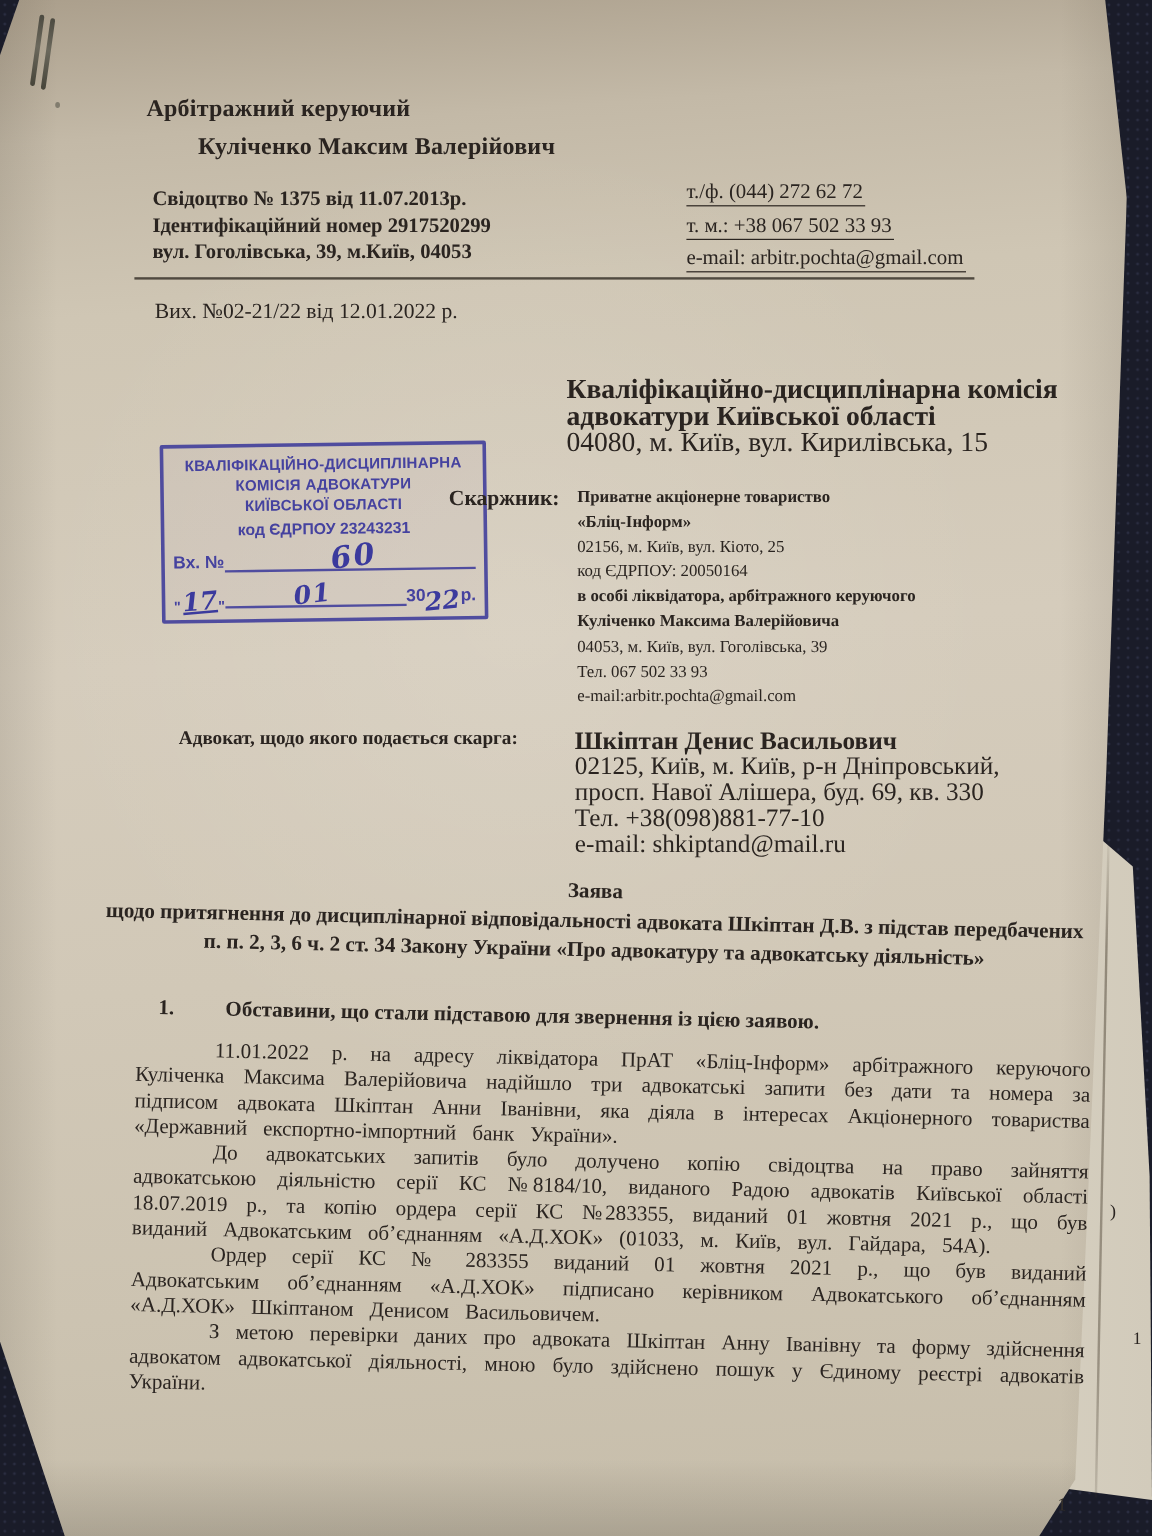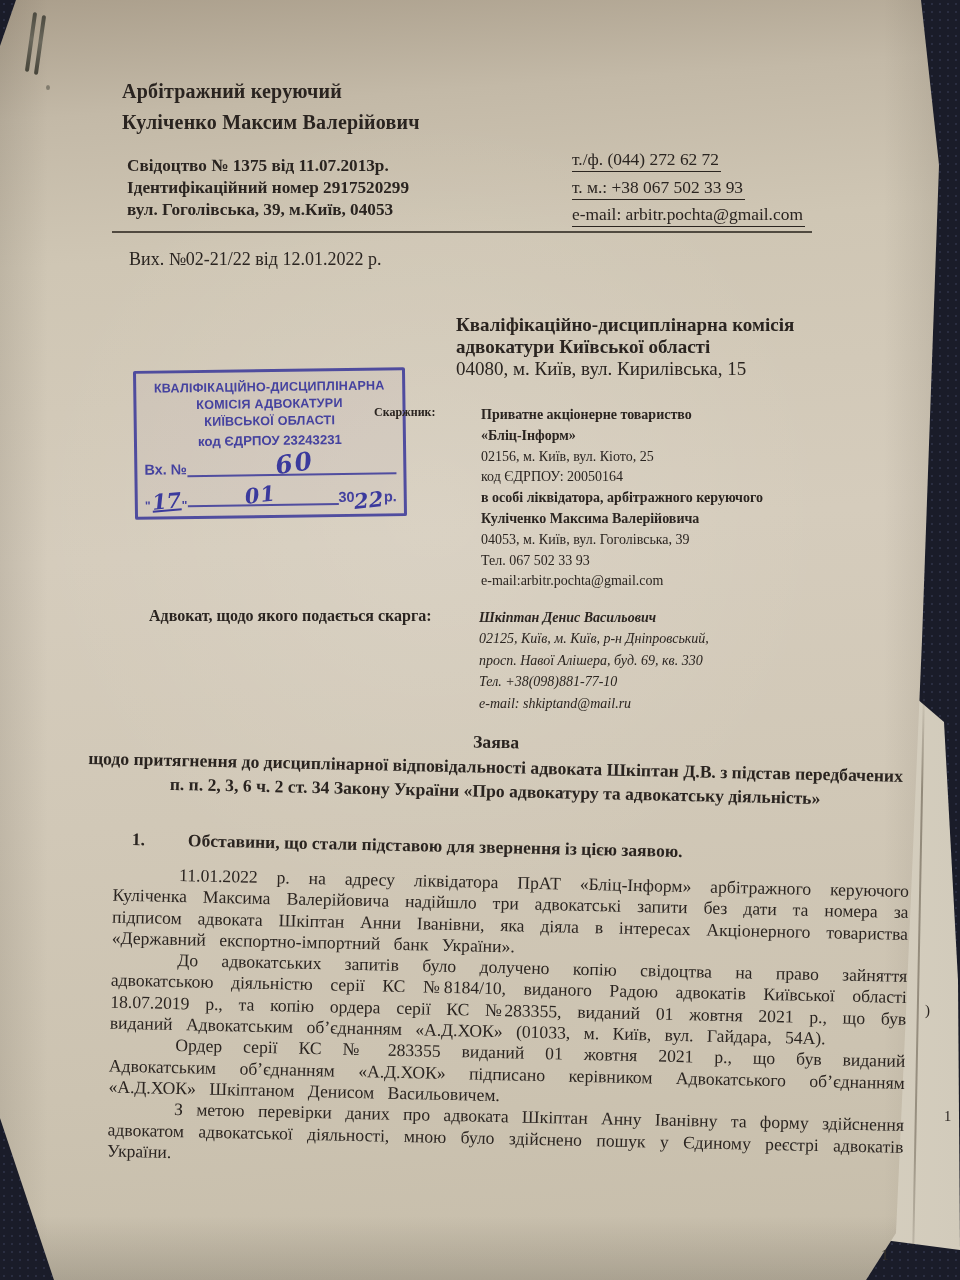--- a/index.html
+++ b/index.html
@@ -35,50 +35,50 @@
       background:linear-gradient(180deg,#4c4a40,#6b685c 45%,#464439);}
   .st-a{left:29px;top:12px;transform:rotate(8deg);}
   .st-b{left:38px;top:15px;transform:rotate(8deg);}
   .dotmark{position:absolute;left:46px;top:85px;width:4px;height:5px;border-radius:50%;background:#6e6a5d;opacity:.75;}
 
   .t{position:absolute;color:#2a2420;}
   .b{font-weight:bold;}
   .nw{white-space:nowrap;}
 
   .hdr{left:122px;font-size:20px;font-weight:bold;letter-spacing:.2px;text-align:right;}
-  .hdr1{top:80px;} .hdr2{top:111px;}
+  .hdr1{top:80px;} .hdr2{top:111px;margin-left:43px;}
 
   .sender{left:127px;top:155px;font-size:17.2px;line-height:21.8px;font-weight:bold;}
   .contacts{left:548px;top:149px;font-size:17.4px;margin-left:24px;}
   .contacts div{display:table;border-bottom:1.6px solid #2b2520;padding:0 2px 1px 0;margin-bottom:4.5px;white-space:nowrap;}
 
   .divider{position:absolute;left:112px;top:231px;width:700px;height:2px;background:#3a342c;opacity:.85;}
   .outref{left:129px;top:249px;font-size:18px;}
 
-  .recipient{left:456px;top:314px;font-size:19px;line-height:22px;}
+  .recipient{left:472px;top:314px;font-size:23px;line-height:22px;}
 
   
   .stamp{position:absolute;left:134px;top:369px;width:252px;padding:7px 7px 9px 7px;
       border:3px solid rgba(62,59,155,.88);border-radius:2px;transform:rotate(-0.8deg);
       color:#45429f;font-family:"Liberation Sans",sans-serif;background:rgba(80,78,170,.03);}
   .stamp .org{font-size:12.6px;font-weight:bold;text-align:center;line-height:17px;letter-spacing:.2px;}
   .stamp .edr{font-size:13.2px;font-weight:bold;text-align:center;margin-top:3px;}
   .srow{display:flex;align-items:flex-end;font-size:14.5px;font-weight:bold;margin-top:12px;}
   .ul{flex:1;border-bottom:2px solid rgba(62,59,155,.88);position:relative;height:100%;}
   .hand{font-family:"DejaVu Serif",serif;font-style:italic;font-weight:bold;color:#3b3a9d;}
   .num60{position:absolute;left:42%;bottom:-4px;font-size:25px;transform:rotate(-7deg);letter-spacing:2px;}
   .day{font-size:21px;display:inline-block;transform:rotate(-4deg) translateY(4px);border-bottom:2px solid #3b3a9d;line-height:16px;margin:0 1px;}
   .mon{position:absolute;left:38%;bottom:-3px;font-size:21px;transform:rotate(-6deg);letter-spacing:1px;}
   .yr22{font-size:21px;display:inline-block;transform:rotate(-5deg) translateY(3px);line-height:14px;margin:0 1px 0 -1px;}
   .q{font-size:12px;align-self:flex-start;transform:translateY(9px);}
 
-  .compl-label{left:374px;top:405px;font-size:12px;font-weight:bold;}
+  .compl-label{left:374px;top:405px;font-size:18px;font-weight:bold;}
   .compl{left:481px;top:405px;font-size:14px;line-height:20.8px;}
   .adv-label{left:149px;top:607px;font-size:16px;font-weight:bold;}
-  .adv{left:479px;top:607px;font-size:14px;line-height:21.4px;font-style:italic;}
+  .adv{left:479px;top:607px;font-size:21px;line-height:21.4px;}
 
   
   .tilt{position:absolute;left:0;top:0;width:960px;height:1280px;
       transform:rotate(1.25deg);transform-origin:130px 745px;}
   .subject{left:88px;top:722px;width:816px;text-align:center;font-weight:bold;font-size:17.6px;line-height:24.5px;}
   .sec-num{left:134px;top:829px;font-size:17.5px;font-weight:bold;}
   .sec-title{left:190px;top:829px;font-size:17.5px;font-weight:bold;}
   .bodytxt{left:116px;top:864px;width:796px;font-size:17.6px;line-height:21.3px;
       text-align:justify;word-spacing:9px;color:#2b2521;}
   .bodytxt p{margin:0;text-indent:66px;}

